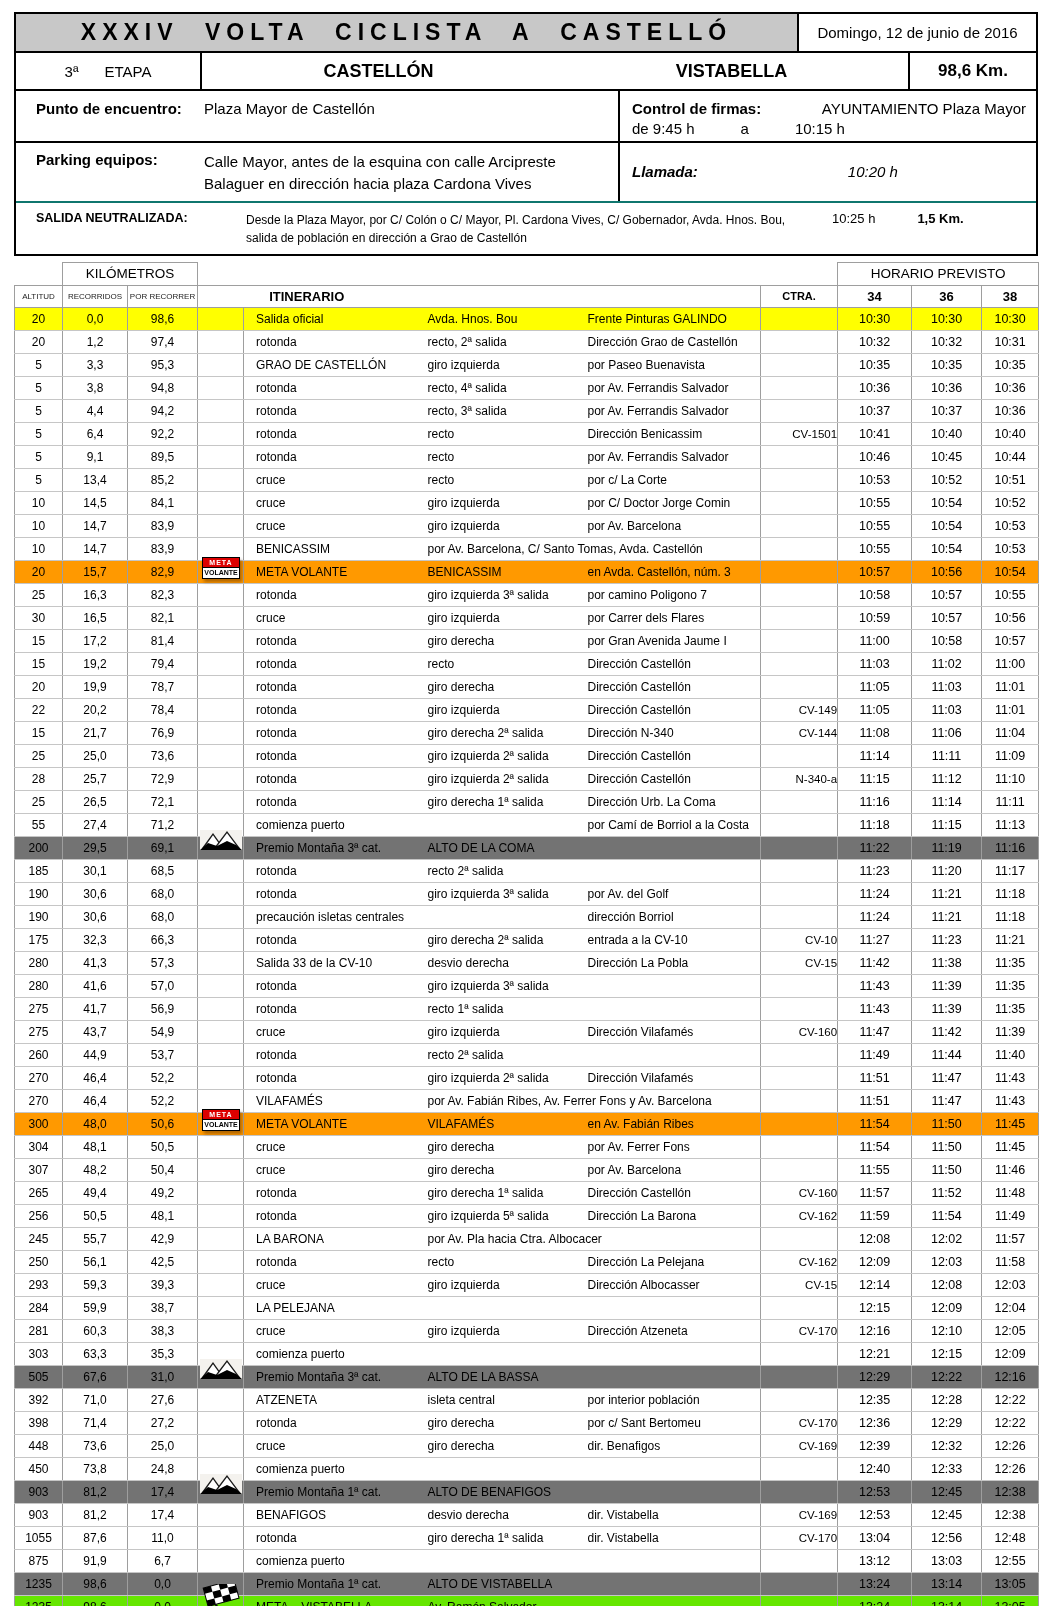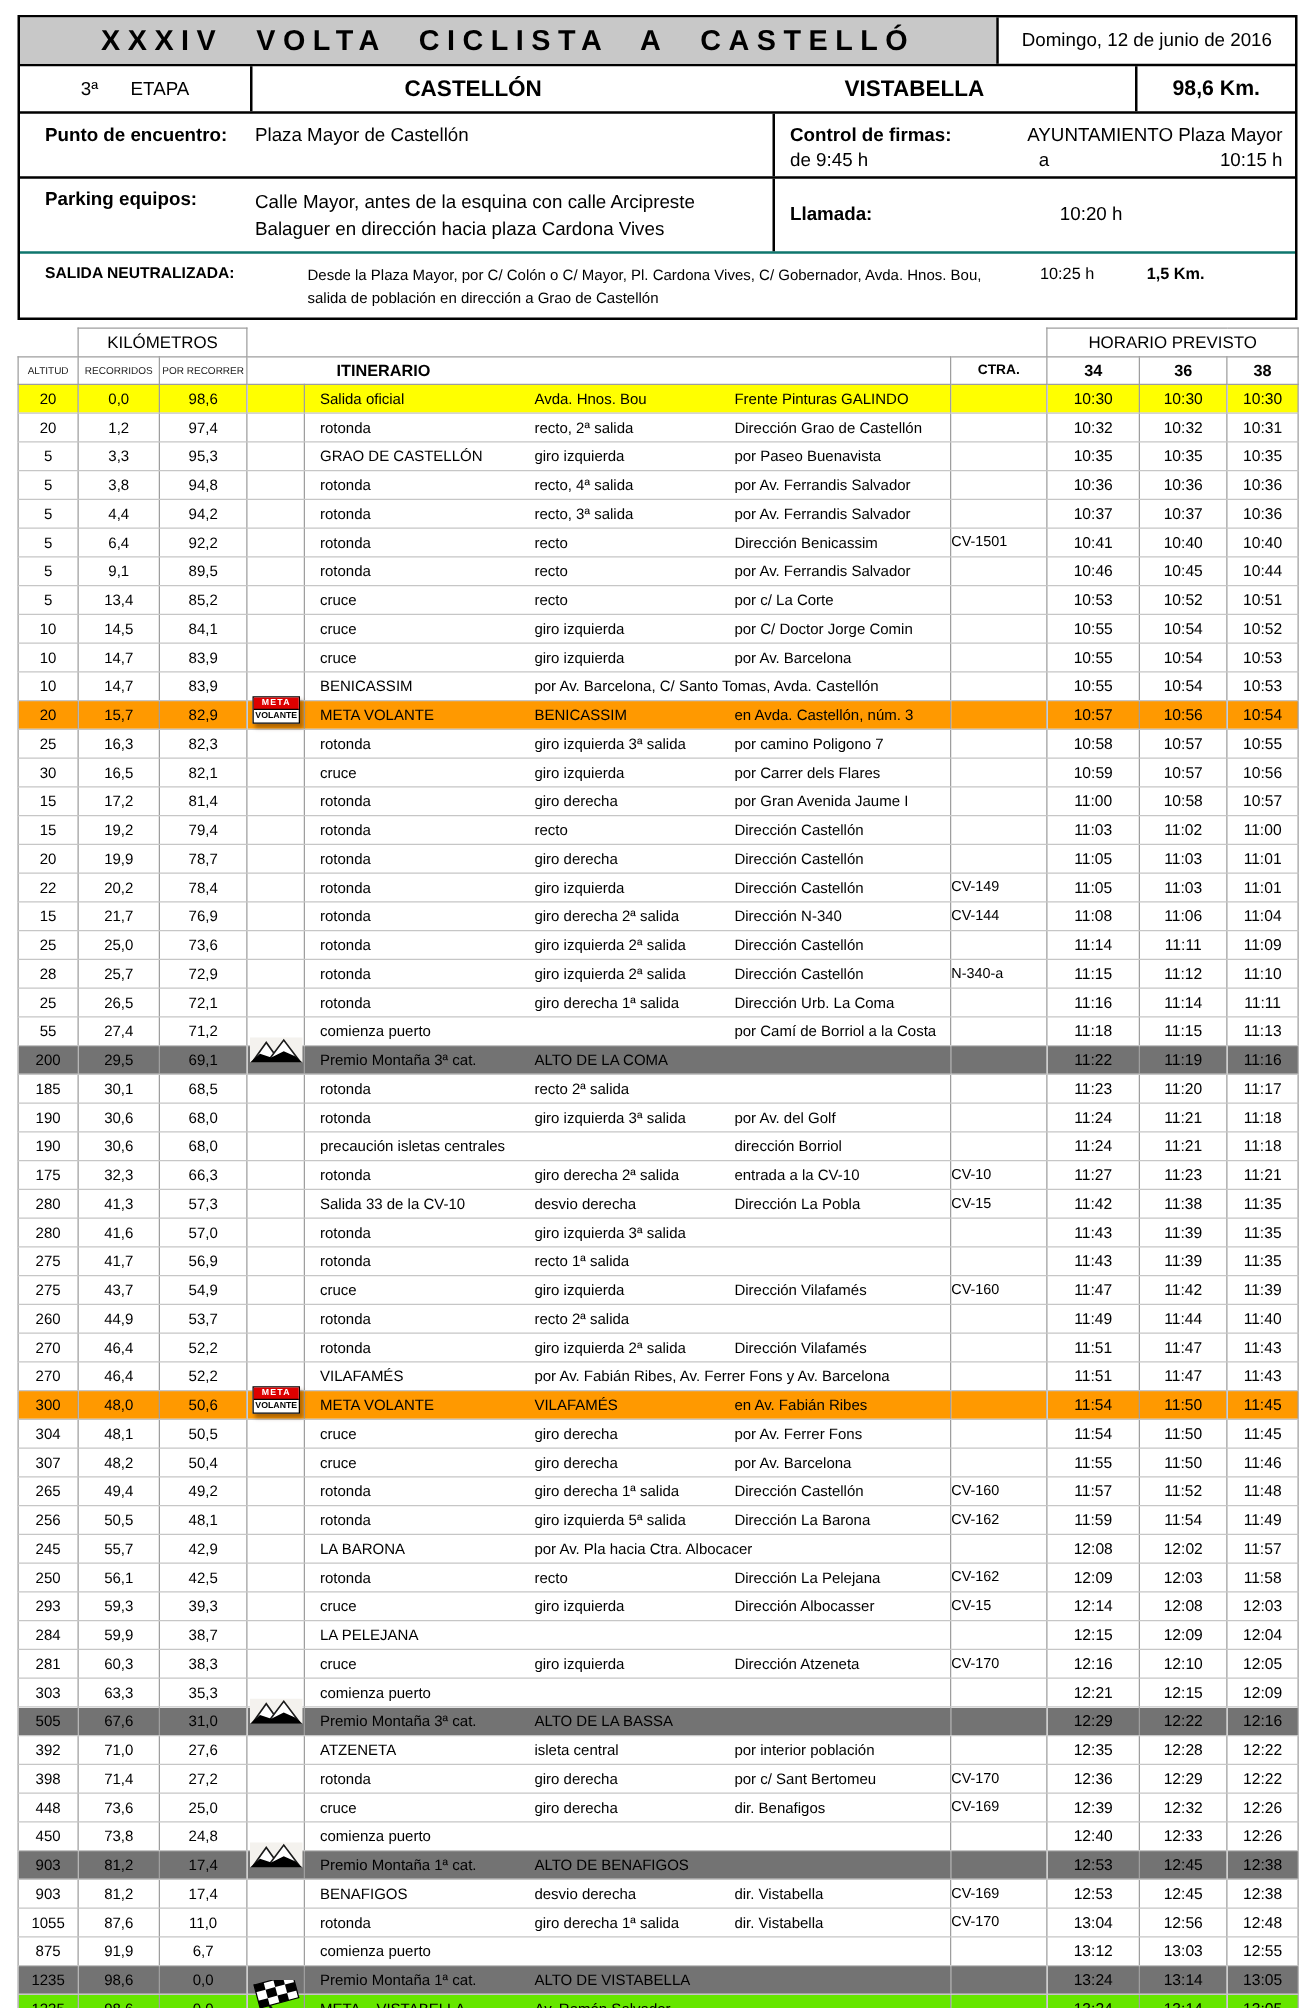--- a/index.html
+++ b/index.html
@@ -17,25 +17,25 @@
   .h-route{flex:1;display:flex;align-items:center;border-radius:15px;}
   .h-route span{flex:1;text-align:center;font-weight:bold;font-size:18px;}
   .h-dist{width:126px;border-left:2px solid #000;display:flex;align-items:center;justify-content:center;font-weight:bold;font-size:17px;white-space:nowrap;text-align:right;}
   .h-row3{display:flex;border-bottom:2px solid #000;min-height:42px;}
   .h-left{width:582px;border-right:2px solid #000;padding:9px 0 6px 20px;display:flex;}
   .lbl{font-weight:bold;font-size:15px;}
   .h-left .lbl{width:168px;flex:0 0 168px;}
   .val{font-size:15px;}
   .h-right{flex:1;padding:9px 10px 4px 12px;}
   .cf1{display:flex;justify-content:space-between;}
-  .cf2{display:flex;justify-content:space-between;gap:46px;font-size:15px;margin-top:3px;}
+  .cf2{display:flex;justify-content:flex-start;gap:46px;font-size:15px;margin-top:3px;}
   .h-row4{display:flex;border-bottom:2px solid #0f766e;min-height:56px;}
   .h-row4 .h-left{padding-top:8px;}
   .parking-val{width:392px;line-height:1.45;}
-  .h-row4 .h-right{display:flex;align-items:center;padding:0 0 0 12px;}
+  .h-row4 .h-right{display:flex;align-items:center;padding:0 0 0 12px;font-style:italic;}
   .h-row4 .h-right .val{margin-left:150px;}
   .h-row5{display:flex;padding:8px 0 7px 20px;align-items:flex-start;}
   .n-lbl{font-weight:bold;font-size:12.5px;width:210px;flex:0 0 210px;}
   .n-text{width:540px;flex:0 0 540px;font-size:12px;line-height:1.5;}
   .n-time{font-size:13px;margin-left:46px;white-space:nowrap;}
   .n-dist{font-size:13px;font-weight:bold;margin-left:42px;white-space:nowrap;}
 
   
   table{border-collapse:collapse;table-layout:fixed;width:1024px;margin-top:6px;}
   td{padding:0;overflow:hidden;white-space:nowrap;}
@@ -48,21 +48,21 @@
   .th-ctra{font-weight:bold;font-size:11px;}
   .th-num{font-weight:bold;font-size:13px;}
   tbody tr{height:23px;}
   tbody td{border-bottom:1px solid #c6c6c6;font-size:12px;}
   tbody tr:last-child td{border-bottom:1px solid #9e9e9e;}
   tbody td:first-child{border-left:1px solid #9e9e9e;}
   tbody td:last-child{border-right:1px solid #9e9e9e;}
   .vb{border-right:1px solid #9e9e9e;}
   .num{text-align:center;}
   .txt{padding-left:12px;}
-  .ctra{text-align:left;font-size:11.5px;}
+  .ctra{text-align:right;font-size:11.5px;}
   .time{text-align:center;font-size:12.5px;}
   .b{font-weight:normal;}
   .bg-yellow{background:#FFFF00;}
   .bg-orange{background:#FF9900;}
   .bg-red{background:#737373;}
   .bg-green{background:#66E600;}
   .ic{position:relative;overflow:visible;}
   .icon-wrap{position:absolute;left:4px;top:-4px;z-index:3;}
   .icon-wrap.mountain-icon{top:-9px;left:1px;}
   .icon-wrap.finish-flag-icon{top:-12px;left:1px;}

